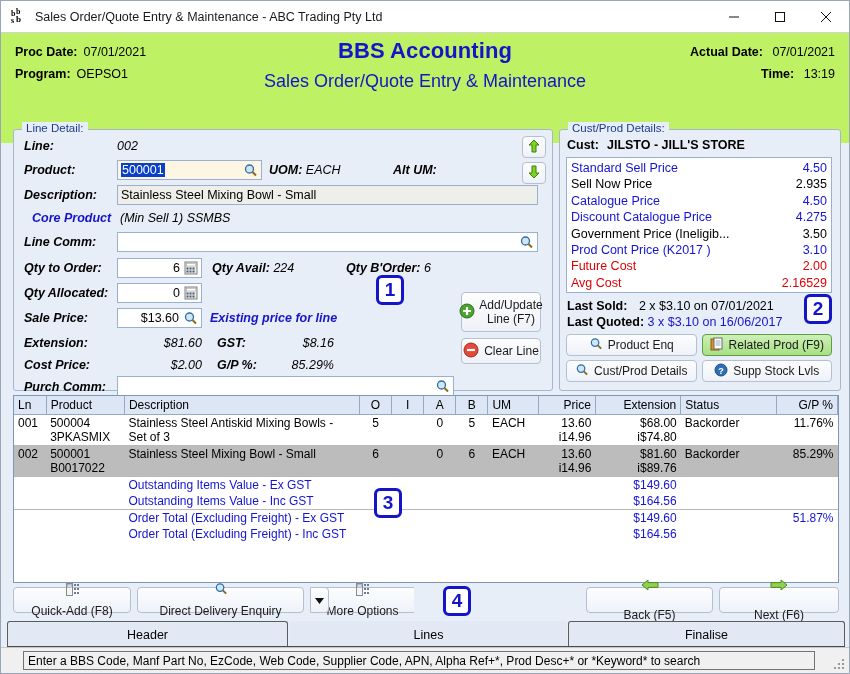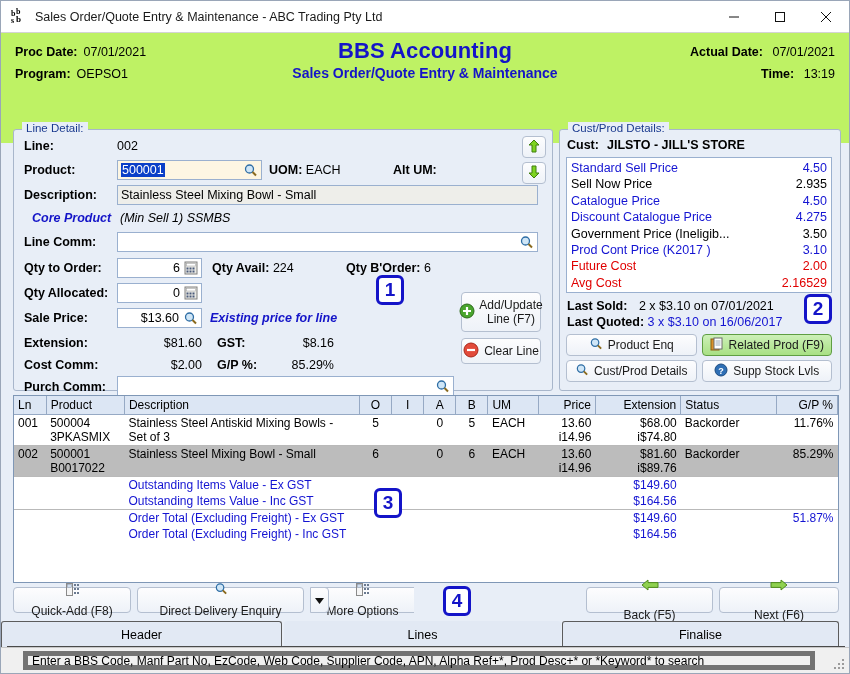--- a/index.html
+++ b/index.html
@@ -25,21 +25,21 @@
   .win-btn svg{display:block;}
 
   
   .headerband{position:relative;height:86px;background:#bef264;padding:12px;}
   .hb-left{position:absolute;left:14px;top:8px;font-size:12.5px;line-height:22px;}
   .hb-row{white-space:nowrap;}
   .hb-lbl{font-weight:bold;display:inline-block;}
   .hb-val{display:inline-block;margin-left:6px;}
   .hb-center{position:absolute;left:0;right:0;top:5px;text-align:center;pointer-events:none;}
   .hb-title1{color:#1414c8;font-size:22px;font-weight:bold;letter-spacing:.1px;}
-  .hb-title2{color:#1414c8;font-size:14px;font-weight:bold;margin-top:1px;}
+  .hb-title2{color:#1414c8;font-size:18px;font-weight:normal;margin-top:7px;}
   .hb-right{position:absolute;right:14px;top:8px;text-align:right;font-size:12.5px;line-height:22px;}
   .hb-right .hb-lbl{font-weight:bold;}
 
   
   .orderrow{position:relative;height:30px;background:#e8eef7;}
   .orderrow .lbl{position:absolute;left:14px;top:5px;font-weight:bold;font-size:12.5px;}
   .ordno{position:absolute;left:79px;top:1px;width:84px;height:21px;
          background:#e3e3e3;border:1px solid #7a9ac4;box-sizing:border-box;
          display:flex;align-items:center;padding:0 3px;font-size:12.5px;color:#3b3b3b;}
   .ordno .v{flex:1;}
@@ -53,21 +53,21 @@
   .existing-quote{position:absolute;right:14px;top:1px;color:#1414c8;font-size:16px;font-weight:bold;}
 
   
   .grp{position:absolute;border:1px solid #a8b6cb;border-radius:3px;background:#e8eef7;}
   .grp > .cap{position:absolute;top:-8px;left:8px;background:#e8eef7;padding:0 4px;
               color:#1a3a8f;font-size:11.5px;}
 
   #linedetail{left:12px;top:128px;width:538px;height:260px;}
   #custprod{left:558px;top:128px;width:280px;height:260px;}
 
-  .ld-row{position:absolute;font-size:12.5px;}
+  .ld-row{position:absolute;font-size:12.5px;font-style:italic;}
   .ld-lbl{font-weight:bold;}
   .fld{background:#fff;border:1px solid #9ab0cf;box-sizing:border-box;
        display:flex;align-items:center;font-size:12.5px;padding:0 3px;}
   .fld.cream{background:#fdf6e3;}
   .fld.grey{background:#eeeeea;}
   .sel{background:#0a3fc8;color:#fff;padding:0 1px;}
   .mag{width:15px;height:15px;flex:none;}
   .calcicon{width:14px;height:14px;flex:none;}
   .numr{flex:1;text-align:right;padding-right:4px;}
 
@@ -117,33 +117,33 @@
   .ln-sep td{border-top:1px solid #b9b9b9;}
 
   
   .btnbar{position:absolute;left:12px;top:586px;width:826px;height:28px;}
   .btnbar .btn{height:26px;position:absolute;top:0;flex-direction:column;}
   .split{position:absolute;top:0;height:26px;display:flex;}
   .split .main{border-top-right-radius:0;border-bottom-right-radius:0;border-right:none;}
   .split .arrow{width:19px;border-top-left-radius:0;border-bottom-left-radius:0;}
 
   
-  .tabs{position:absolute;left:0;top:620px;width:828px;height:26px;}
+  .tabs{position:absolute;left:6px;top:620px;width:828px;height:26px;}
   .tab{position:absolute;top:0;height:26px;box-sizing:border-box;
        background:#e2e9f4;border:1px solid #5c5c5c;border-bottom:none;
        border-radius:3px 3px 0 0;display:flex;align-items:center;justify-content:center;
        font-size:12.5px;}
   .tab.active{background:#e2e9f4;border:none;border-bottom:none;height:27px;}
   .tabline{position:absolute;left:6px;top:645px;width:838px;height:2px;background:#4a4a4a;}
 
   
   .statusbar{position:absolute;left:0;bottom:0;width:848px;height:26px;background:#f0f0f0;
              border-top:1px solid #c8c8c8;box-sizing:border-box;}
   .statusfield{position:absolute;left:22px;top:3px;width:792px;height:19px;
-               border:5px solid #737373;background:#f0f0f0;box-sizing:border-box;
+               border:1px solid #737373;background:#f0f0f0;box-sizing:border-box;
                display:flex;align-items:center;padding-left:4px;font-size:12px;}
   .grip{position:absolute;right:3px;bottom:2px;width:12px;height:12px;}
   .grip i{position:absolute;width:2px;height:2px;background:#9b9b9b;}
 </style>
 </head>
 <body>
 
 <div id="app">
 
   <div class="titlebar">
@@ -316,21 +316,21 @@
           </svg>
       </span>
     </div>
     <div class="ld-row" style="left:196px;top:181px;color:#1414c8;font-weight:bold;font-style:italic;">Existing price for line</div>
 
     <div class="ld-row" style="left:10px;top:206px;"><span class="ld-lbl">Extension:</span></div>
     <div class="ld-row" style="left:103px;top:206px;width:85px;text-align:right;"><span>$81.60</span></div>
     <div class="ld-row" style="left:203px;top:206px;"><span class="ld-lbl">GST:</span></div>
     <div class="ld-row" style="left:258px;top:206px;width:62px;text-align:right;"><span>$8.16</span></div>
 
-    <div class="ld-row" style="left:10px;top:228px;"><span class="ld-lbl">Cost Comm:</span></div>
+    <div class="ld-row" style="left:10px;top:228px;"><span class="ld-lbl">Cost Price:</span></div>
     <div class="ld-row" style="left:103px;top:228px;width:85px;text-align:right;"><span>$2.00</span></div>
     <div class="ld-row" style="left:203px;top:228px;"><span class="ld-lbl">G/P %:</span></div>
     <div class="ld-row" style="left:255px;top:228px;width:65px;text-align:right;"><span>85.29%</span></div>
 
     <div class="ld-row" style="left:10px;top:250px;"><span class="ld-lbl">Purch Comm:</span></div>
     <div class="fld" style="position:absolute;left:103px;top:246px;width:337px;height:20px;">
       <span style="flex:1"></span>
       <span class="mag">
         <svg width="15" height="15" viewBox="0 0 15 15">
             <circle cx="6.5" cy="6" r="4" fill="#cfe6f7" stroke="#2e6da4" stroke-width="1.3"></circle>

